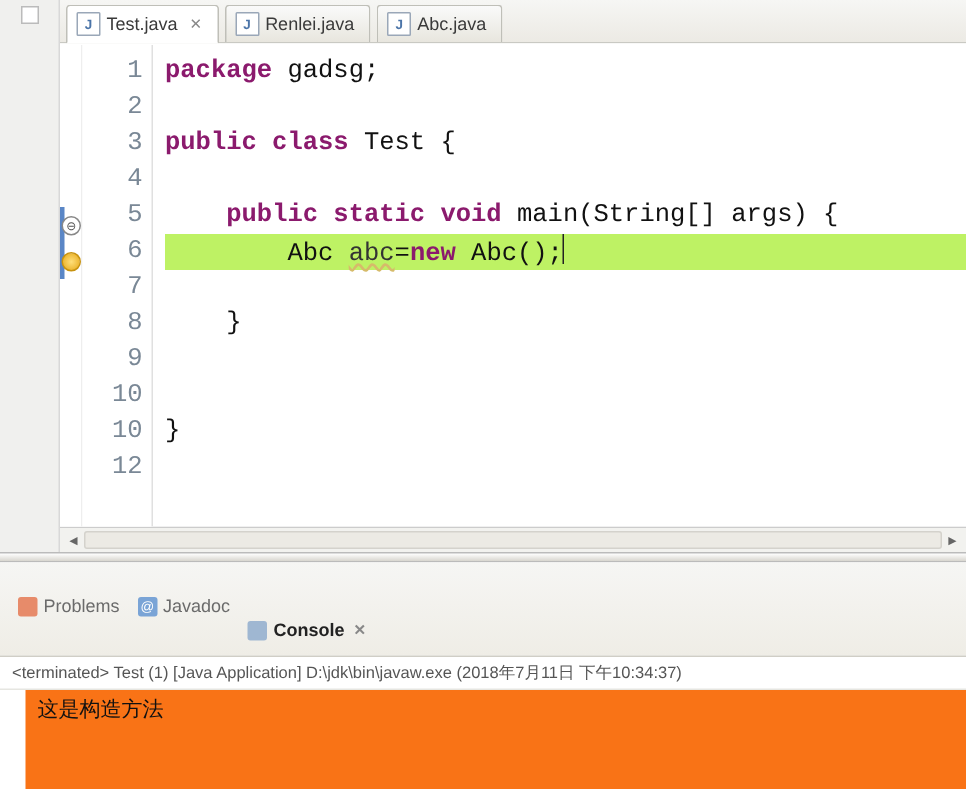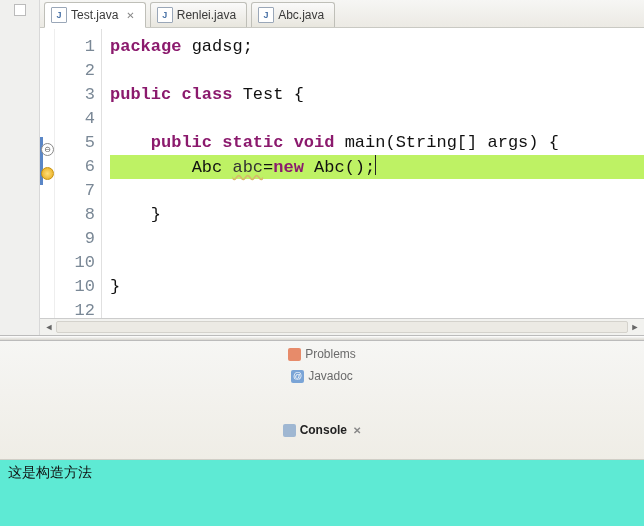--- a/index.html
+++ b/index.html
@@ -146,28 +146,27 @@
     border-top: 1px solid #bbb;
     border-bottom: 1px solid #bbb;
     cursor: row-resize;
   }
   .bottom {
     flex: 0 0 auto;
     display: flex; flex-direction: column;
     background: #fff;
   }
   .viewtabs {
-    display: flex; align-items: center;
+    display: flex; 
     gap: 4px;
-    padding: 4px 8px 20px 8px;
+    padding: 4px 8px 8px 8px;
     border-bottom: 1px solid #d0cec6;
     background: linear-gradient(#f6f6f4,#efede6);
     font-size: 12px;
     color: #6b6b6b;
-    flex-direction: column;
   }
   .viewtabs .vtab {
     display: inline-flex; align-items: center; gap: 4px;
     padding: 2px 4px;
   }
   .viewtabs .vtab.active {
     color: #222;
     font-weight: 600;
     margin-top: 32px;
   }
@@ -184,22 +183,23 @@
     color: #555;
     padding: 3px 8px;
     border-bottom: 1px solid #e6e6e1;
     background: #fff;
   }
   .console-out {
     font-family: Liberation Sans, sans-serif;
     font-size: 14px;
     padding: 4px 8px 16px 8px;
     color: #111;
-    background: #5eead4;
+    background: #f97316;
     min-height: 46px;
+    margin-left: 17px;
   }
   
   .ann-strip {
     position: absolute;
     left: 0; top: 6px;
     width: 14px;
   }
   .ann {
     position: absolute; left: 1px;
     width: 11px; height: 11px;
@@ -292,16 +292,17 @@
         <span class="vtab">
           <span class="vicon" style="background: rgb(122, 164, 214); color: rgb(255, 255, 255); font-size: 9px; text-align: center; line-height: 13px;">@</span>
           <span>Javadoc</span>
         </span>
         <span class="vtab active">
           <span class="vicon" style="background: rgb(159, 183, 210);"></span>
           <span>Console</span>
           <span class="close">✕</span>
         </span>
       </div>
+    <div class="console-info">&lt;terminated&gt; Test (1) [Java Application] D:\jdk\bin\javaw.exe (2018年7月11日 下午10:34:37)</div>
     <div class="console-out">这是构造方法</div>
   </div>
 
 </div>
 
 </body></html>

